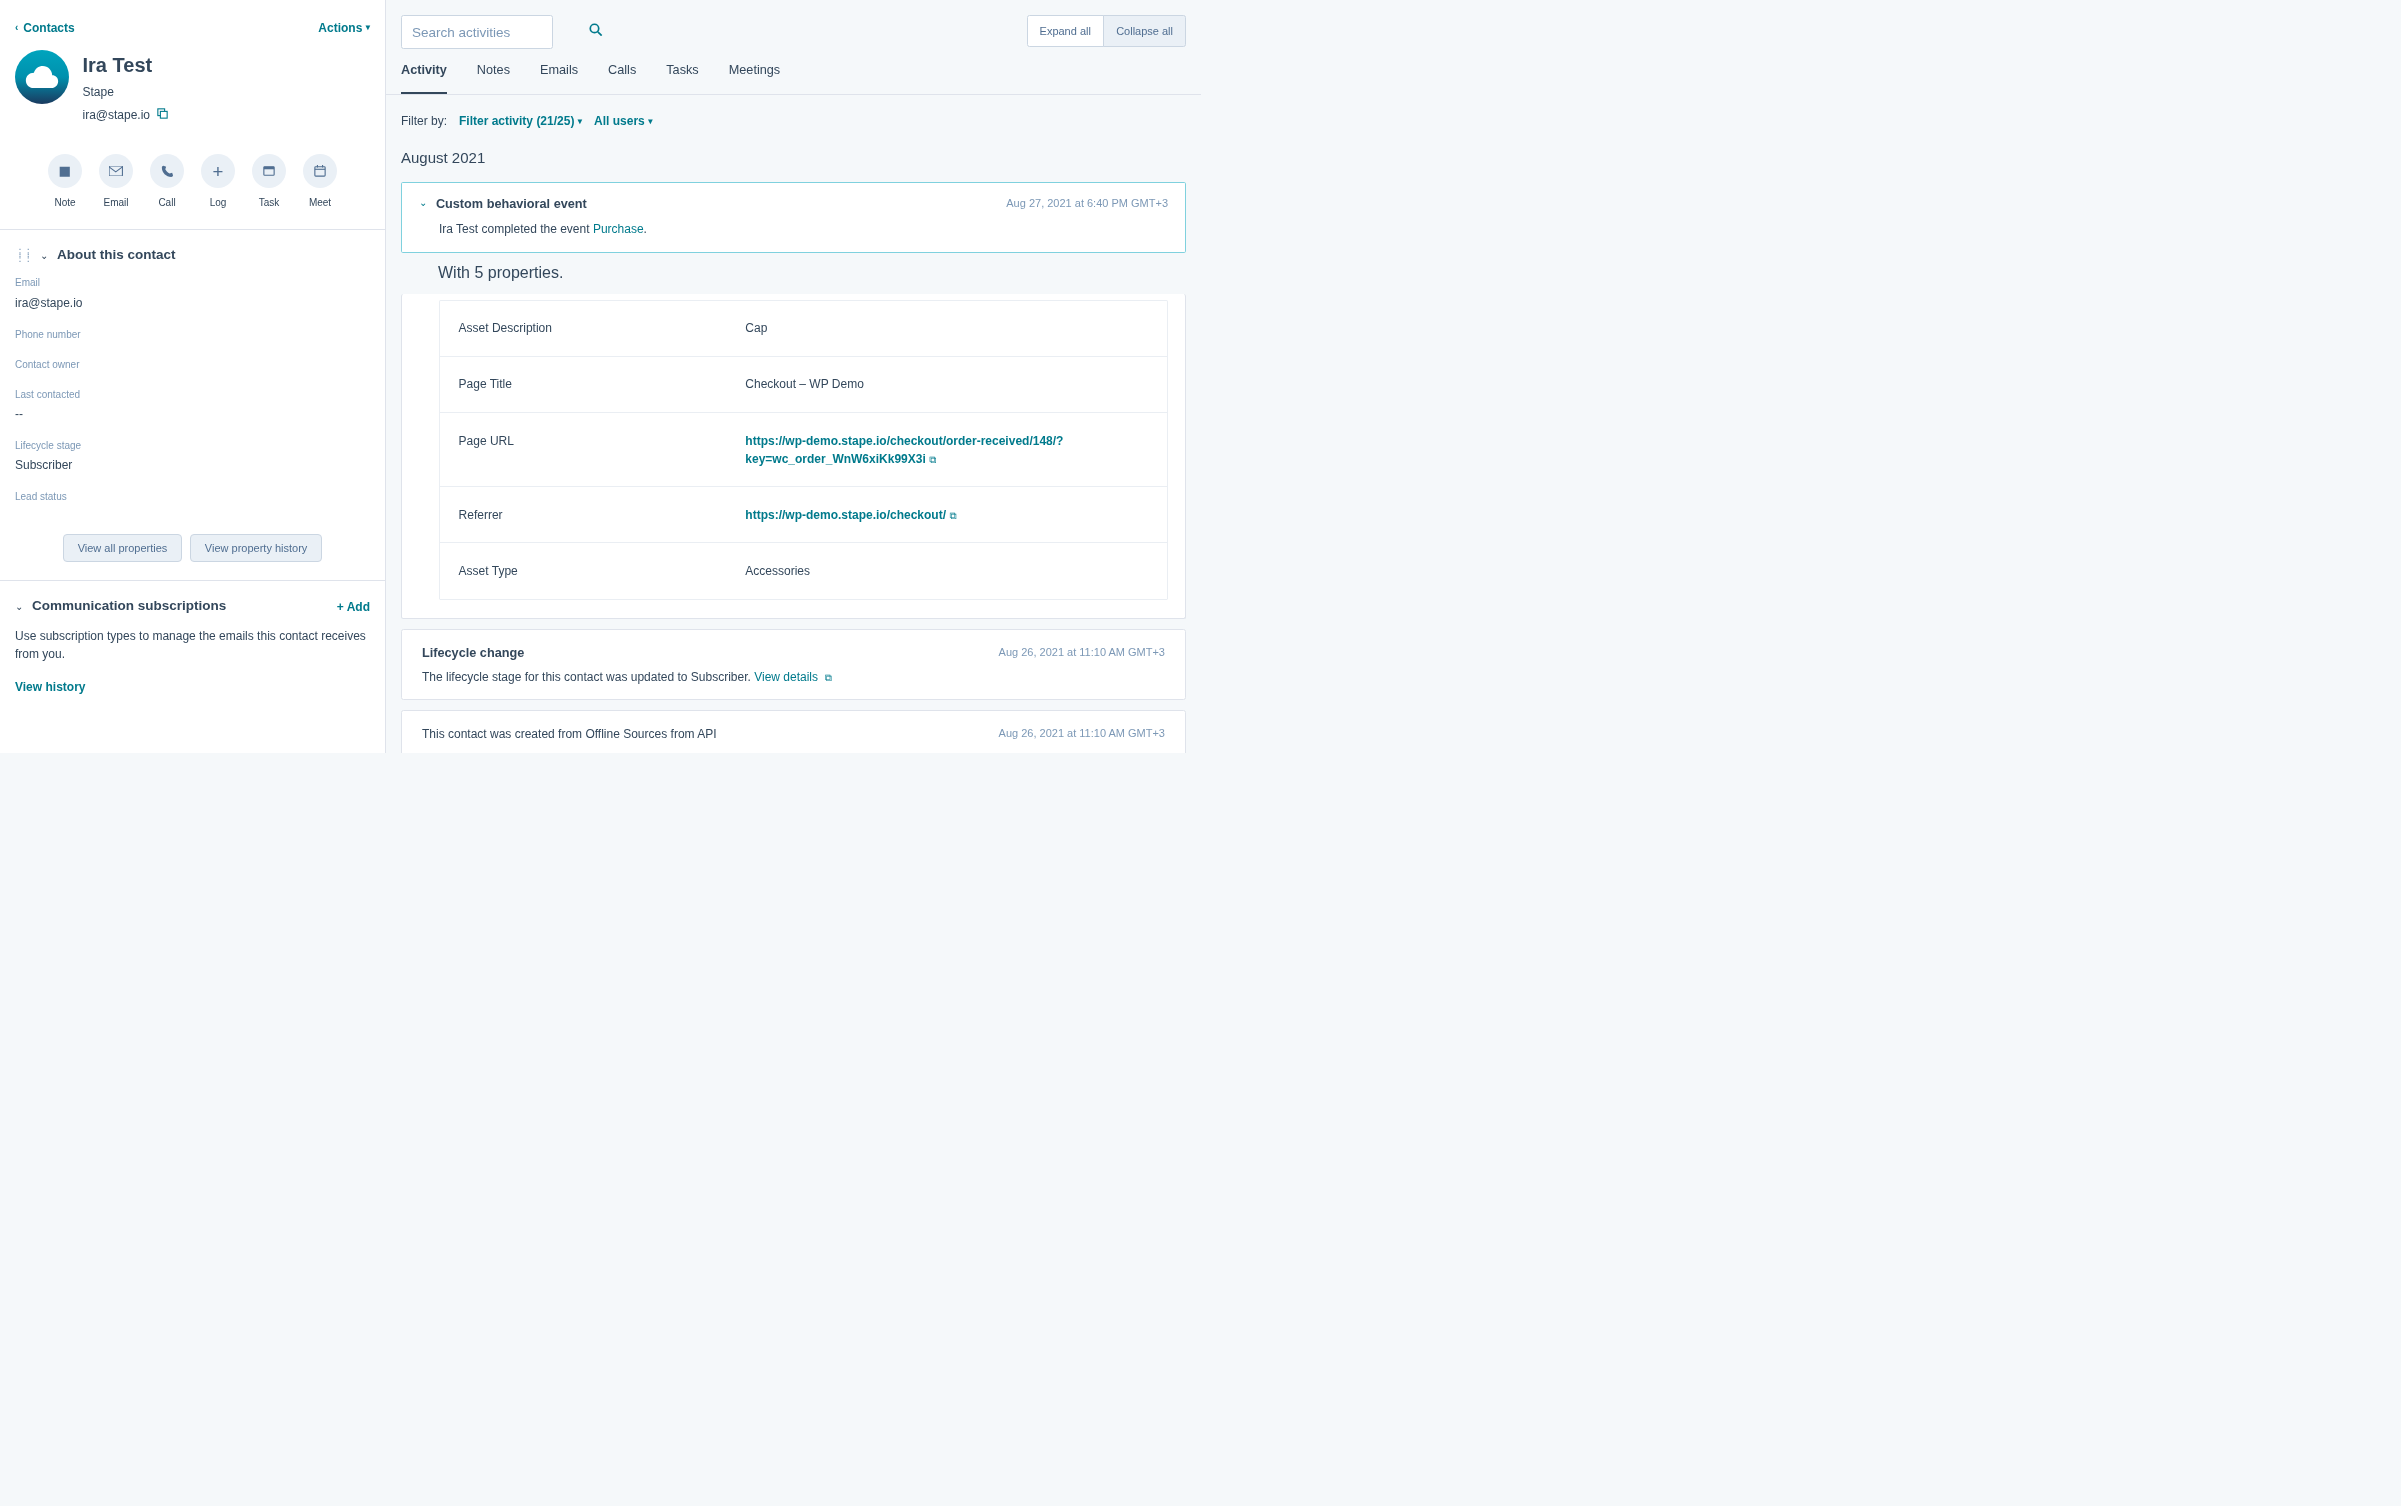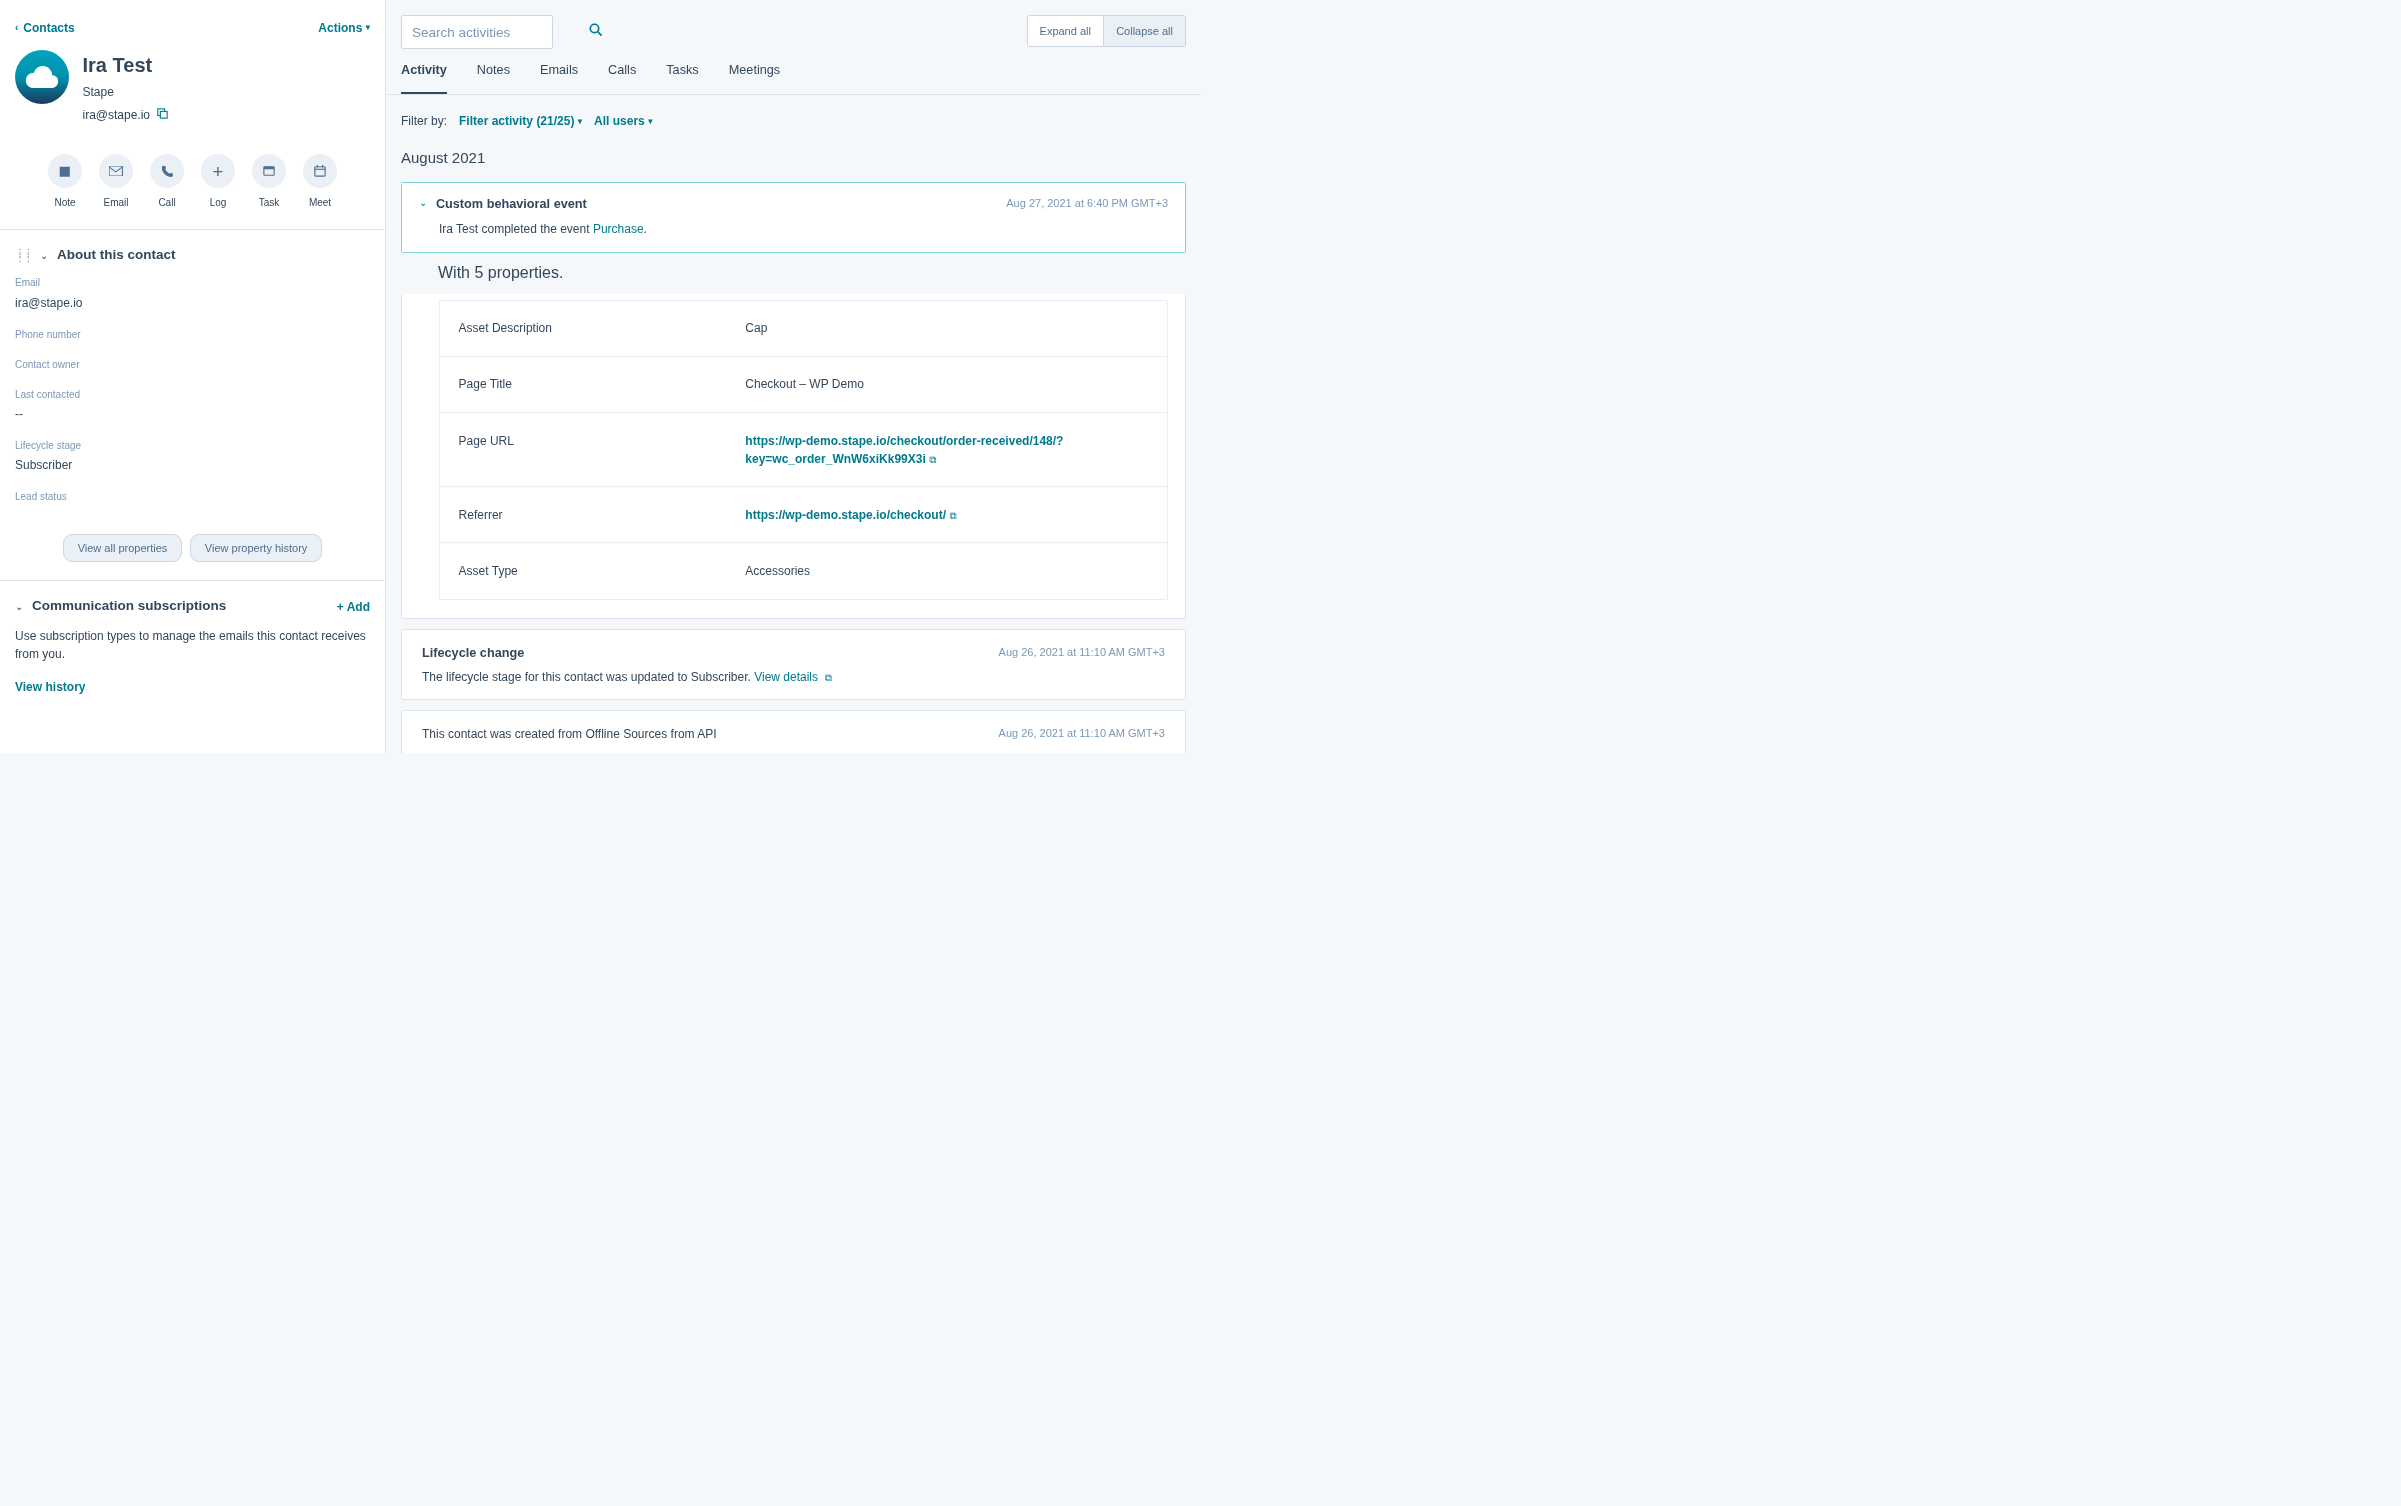--- a/index.html
+++ b/index.html
@@ -110,21 +110,21 @@
   .chev-toggle { color:#33475b; font-size:10px; }
   .add-link { color:#007a8c; font-weight:600; font-size:12px; }
   .fields { padding: 0 15px 15px; }
   .field { margin-bottom: 15px; }
   .field-label { font-size: 10px; color: #7c98b6; margin-bottom: 3.4px; }
   .field-value { font-size: 12px; color: #33475b; }
   .btn-row { display:flex; gap:8.5px; padding: 0 15px 18.6px; justify-content: center;}
   .btn-gray {
     background: #eaf0f6;
     border: 0.8px solid #cbd6e2;
-    border-radius: 9px;
+    border-radius: 4px;
     padding: 6.8px 13.5px;
     font-size: 11px;
     color: #506e91;
     cursor: pointer;
   }
   .comm-desc { padding: 0 15px 15px; font-size:12px; color:#33475b; }
   .link-teal { color:#007a8c; font-weight:600; cursor:pointer; padding: 0 15px 15px; display:inline-block; font-size:12px; }
   
   .right {
     flex: 1;

